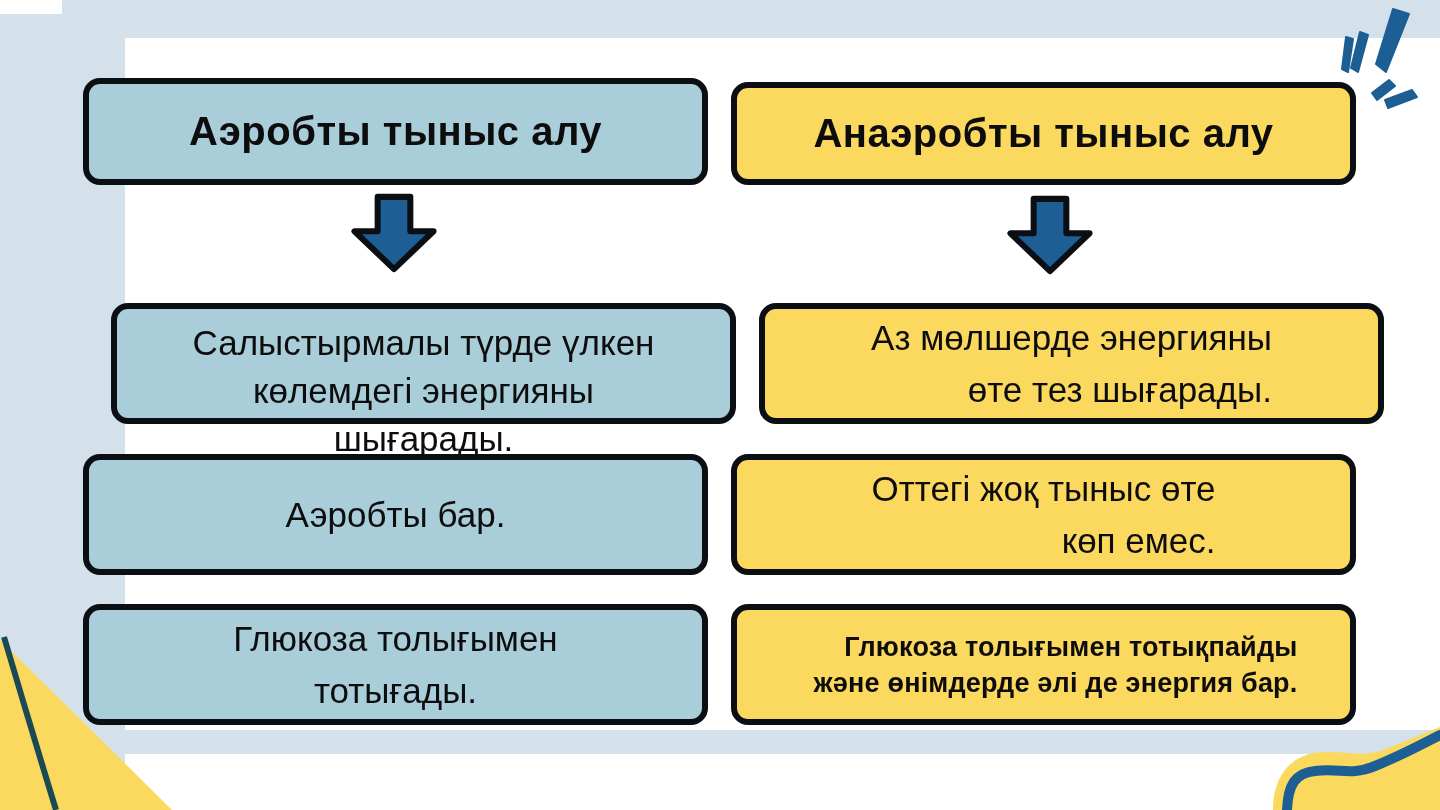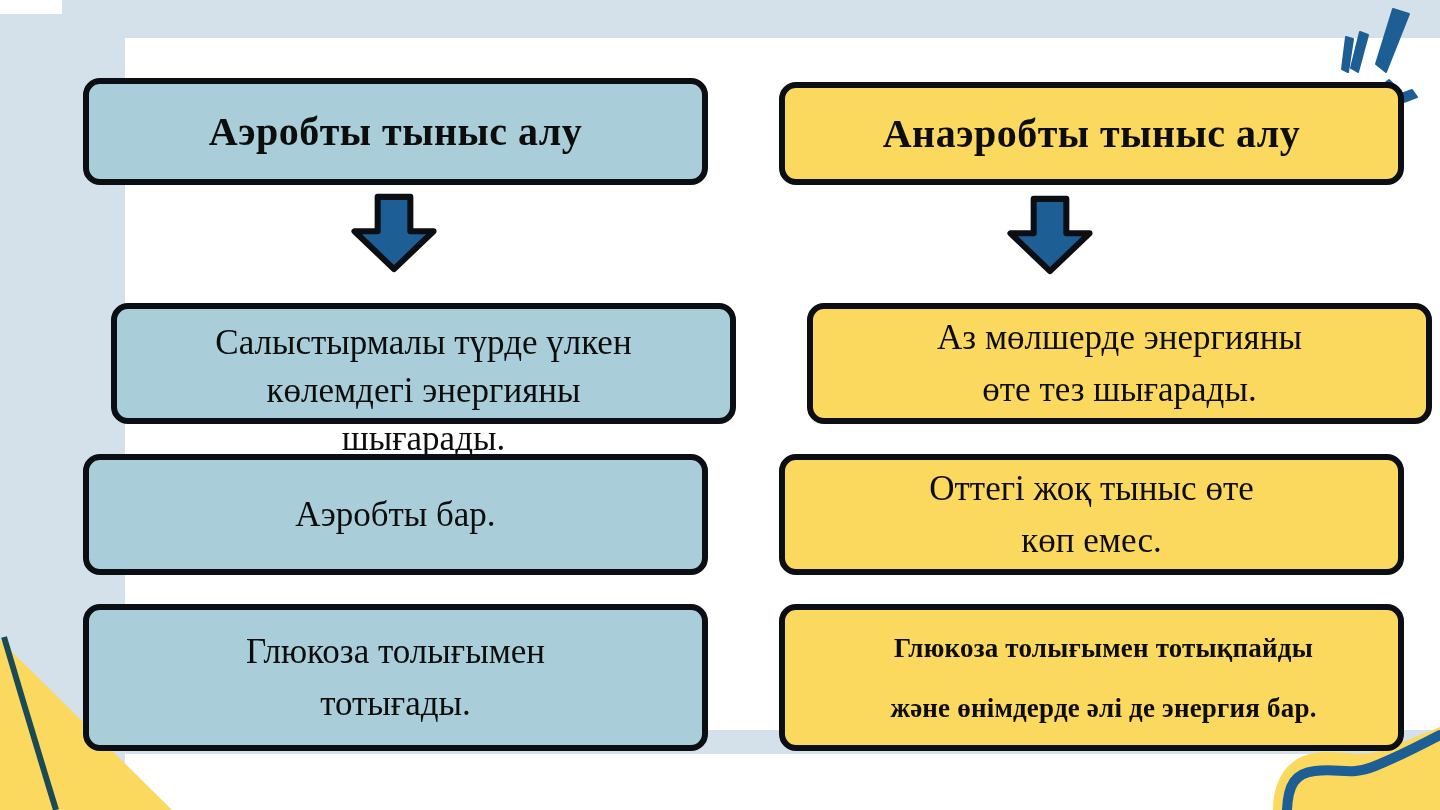--- a/index.html
+++ b/index.html
@@ -8,50 +8,50 @@
     --box-blue:#A9CED9;
     --box-yellow:#FBD95E;
     --outline:#0B0E13;
     --accent-blue:#1D5E94;
     --teal-line:#1A4B55;
     --text:#0D0D0D;
   }
   html,body{margin:0;padding:0;background:#fff;}
   .stage{
     position:relative;width:1440px;height:810px;overflow:hidden;
-    font-family:Liberation Serif, serif;
+    font-family:Liberation Sans, sans-serif;
     color:var(--text);
   }
   
   .bg-base{position:absolute;left:0;top:0;width:1440px;height:810px;background:var(--bg);}
   .white-corner{position:absolute;left:0;top:0;width:62px;height:14px;background:var(--panel);}
   .white-panel{position:absolute;left:125px;top:38px;width:1315px;height:692px;background:var(--panel);}
   .white-bottom{position:absolute;left:125px;top:754px;width:1315px;height:56px;background:var(--panel);}
   
   .decor{position:absolute;}
   .decor-pen{left:1333px;top:3px;width:107px;height:107px;}
   .decor-triangle{left:0;top:633px;width:195px;height:177px;}
   .decor-wave{left:1253px;top:700px;width:187px;height:110px;}
   
   .box{
     position:absolute;width:625px;box-sizing:border-box;
     border:6px solid var(--outline);border-radius:17px;
     text-align:center;
   }
   .box--blue{background:var(--box-blue);left:83px;}
-  .box--yellow{background:var(--box-yellow);left:779px;}
+  .box--yellow{background:var(--box-yellow);left:731px;text-align:right;}
   .box--center{display:flex;align-items:center;justify-content:center;}
   .box--header{top:78px;height:107px;font-size:40px;font-weight:bold;letter-spacing:.5px;}
   .box--header.box--yellow{top:82px;height:103px;}
   .row1{top:303px;height:121px;margin-left:28px;}
   .row2{top:454px;height:121px;}
-  .row3{top:604px;height:147px;}
+  .row3{top:604px;height:121px;}
   .txt{white-space:pre-line;font-size:35px;line-height:52px;}
   .txt--tight{line-height:48px;}
-  .txt--small{font-size:27px;line-height:60px;font-weight:bold;letter-spacing:.2px;margin-left:24px;}
+  .txt--small{font-size:27px;line-height:36px;font-weight:bold;letter-spacing:.2px;margin-left:24px;}
   
   .box--overflow{display:block;}
   .box--overflow .txt{position:relative;top:10px;left:0;width:100%;}
   
   .arrow{position:absolute;width:86px;height:80px;}
   .arrow--left{left:351px;top:193px;}
   .arrow--right{left:1007px;top:195px;}
 </style>
 </head>
 <body>

